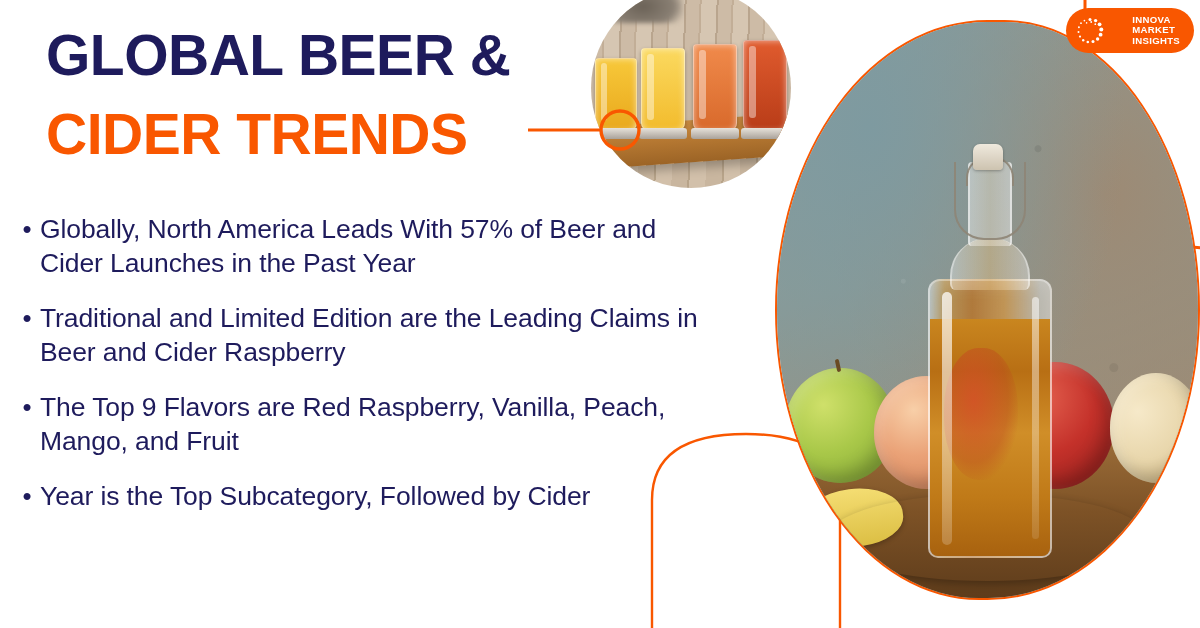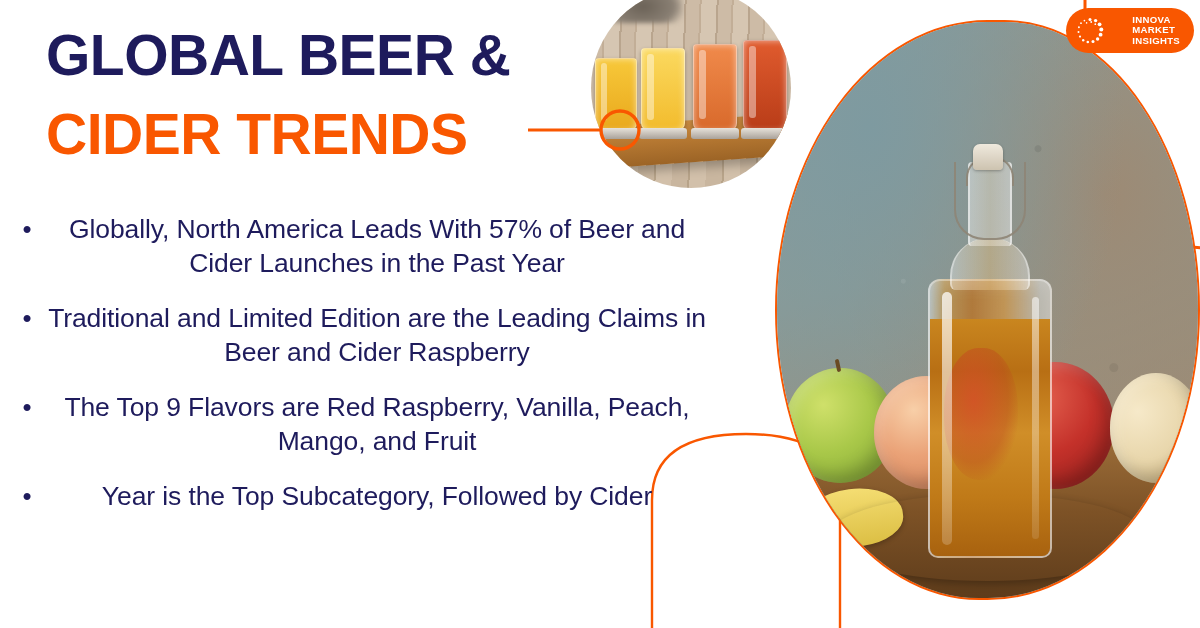--- a/index.html
+++ b/index.html
@@ -52,21 +52,20 @@
     text-align:center;
     font-weight:normal;
   }
   .bullet-text{
     flex:1 1 auto;
     color:#1E1B5C;
     font-size:26.5px;
     line-height:34px;
     letter-spacing:-0.1px;
     font-weight:normal;
-    text-align:center;
   }
 
   
   .flight-photo{
     position:absolute;
     left:591px;top:-12px;
     width:200px;height:200px;
     border-radius:50%;
     overflow:hidden;
     z-index:4;

